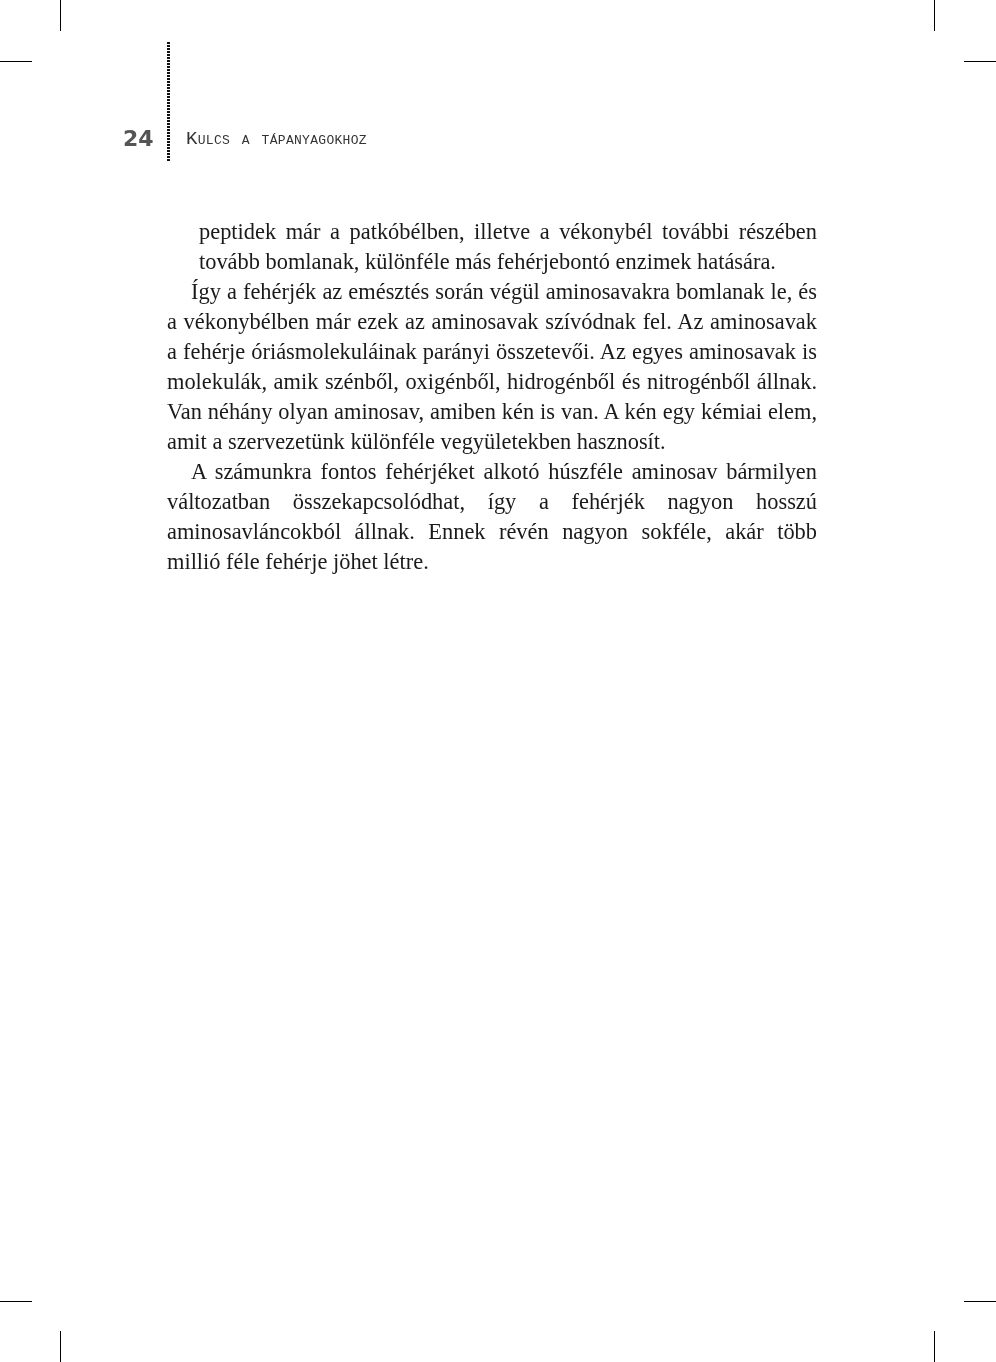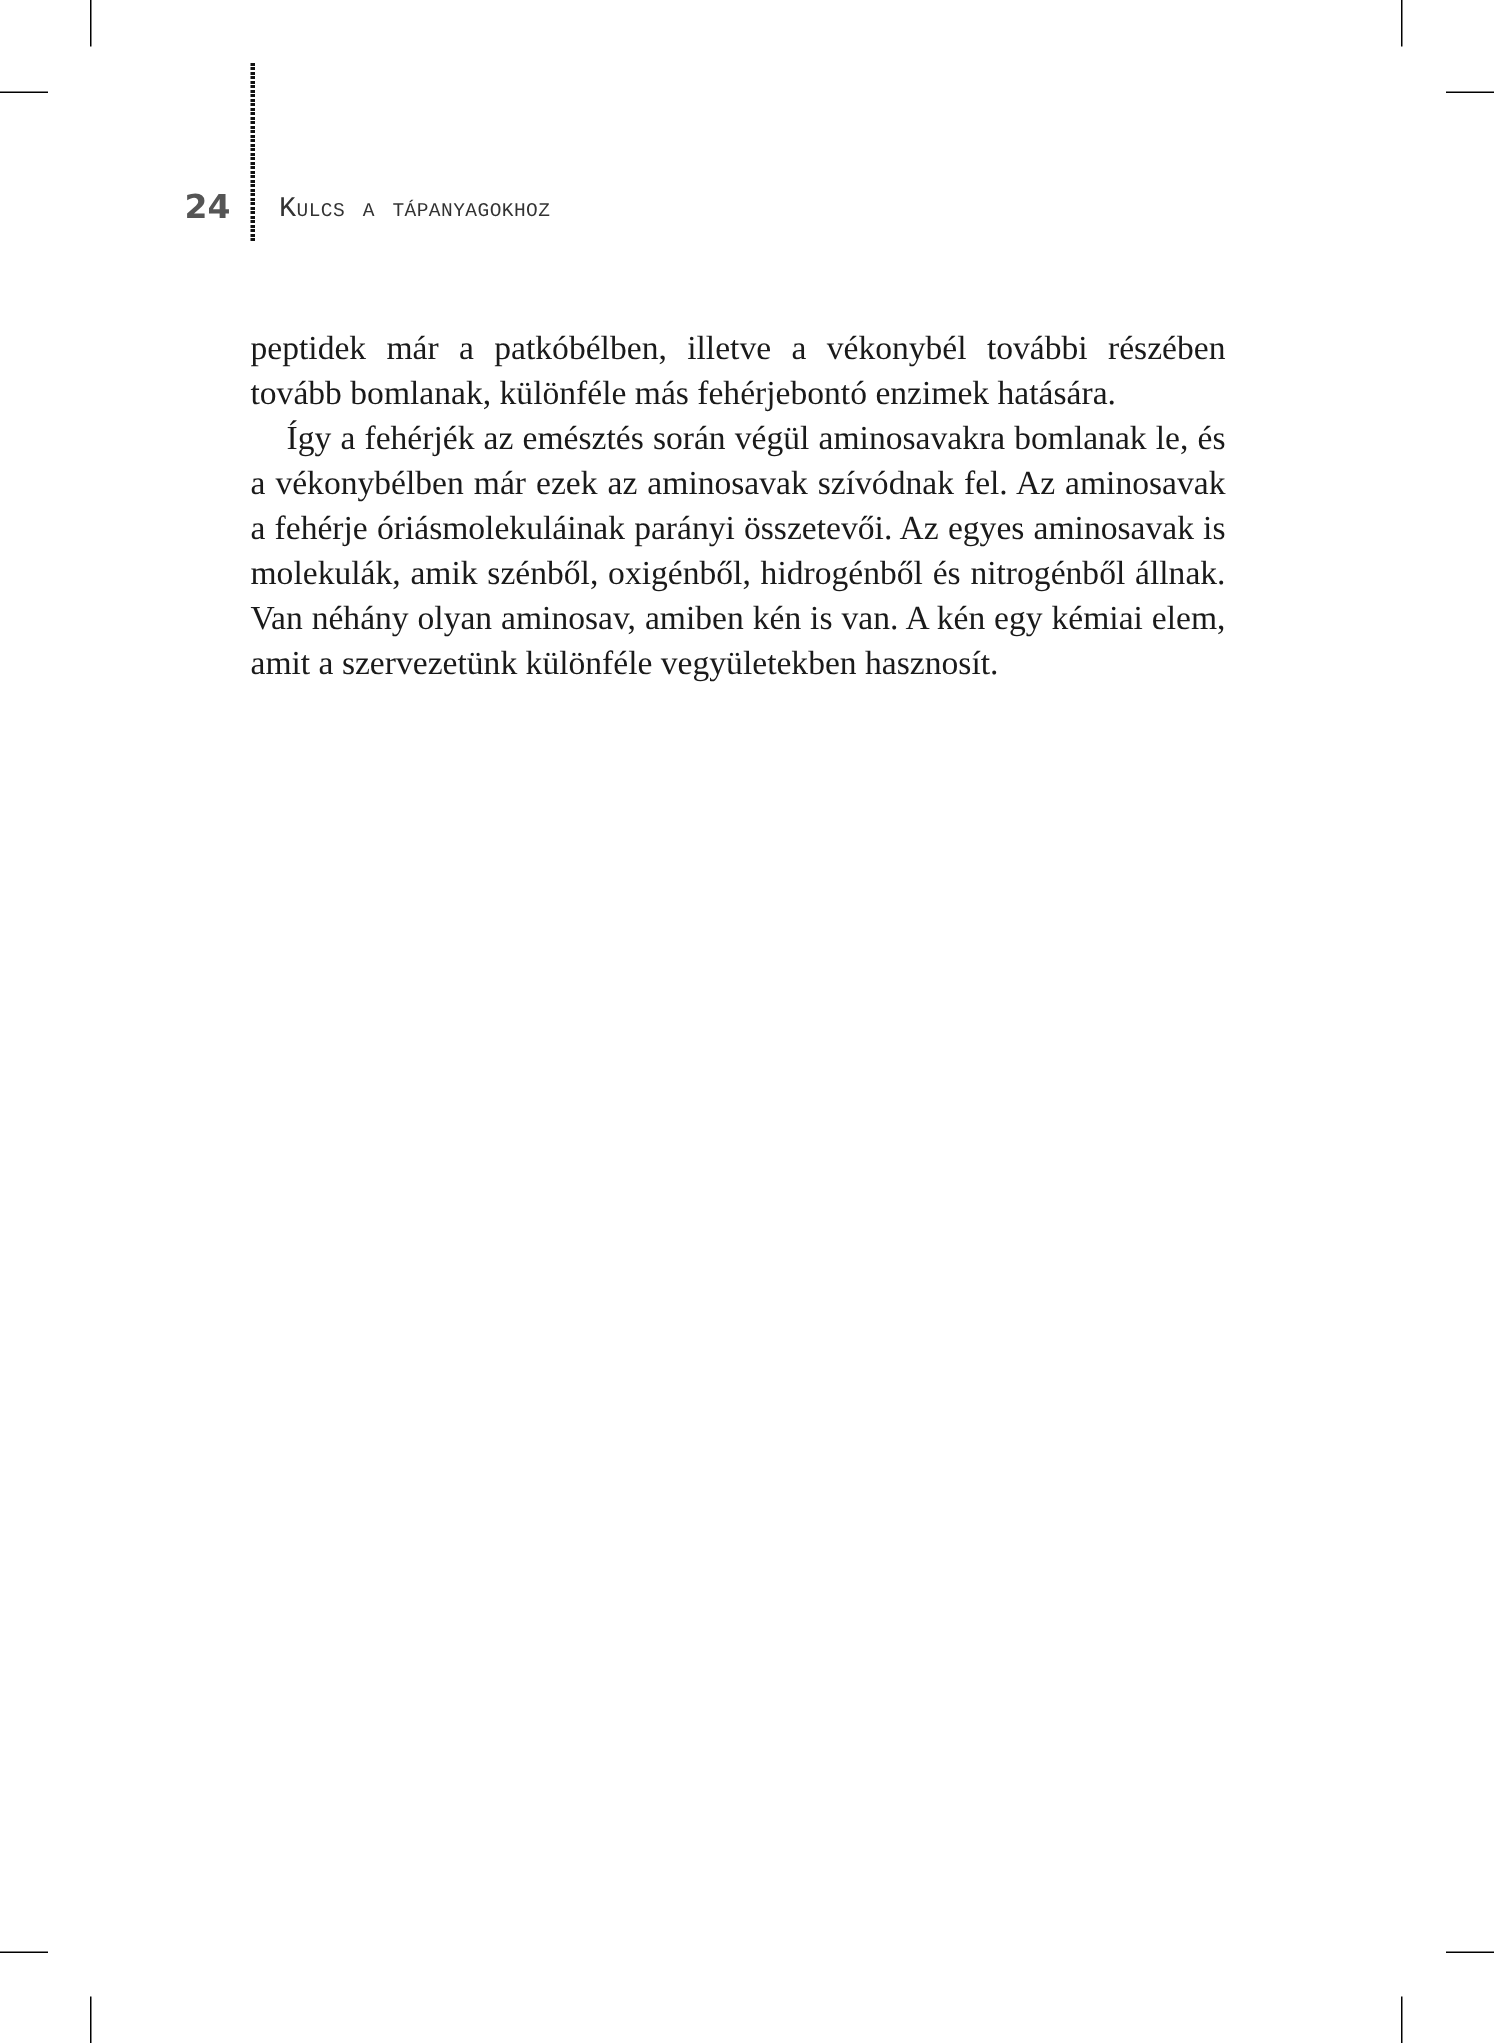--- a/index.html
+++ b/index.html
@@ -20,34 +20,35 @@
     position: absolute; left: 186px; top: 128px;
     font-family: Liberation Mono, monospace; font-size: 19px; color: #333;
     font-variant: small-caps; letter-spacing: 0.3px;
   }
   .body-text {
     position: absolute; left: 167px; top: 217px; width: 650px;
     font-family: "Liberation Serif", serif; font-size: 22.4px; line-height: 30px;
     color: #1a1a1a; text-align: justify; hyphens: manual;
   }
   .body-text p { margin: 0; text-indent: 24px; }
-  .body-text p.first { text-indent: 0; }
+  .body-text p.first { text-indent: 0; margin-left: 32px; }
 </style>
 </head>
 <body>
 
 <div class="crop v" style="left:60px; top:0;"></div>
 <div class="crop h" style="left:0; top:61px;"></div>
 <div class="crop v" style="left:934px; top:0;"></div>
 <div class="crop h" style="left:964px; top:61px;"></div>
 <div class="crop h" style="left:0; top:1301px;"></div>
 <div class="crop v" style="left:60px; top:1331px;"></div>
 <div class="crop h" style="left:964px; top:1301px;"></div>
 <div class="crop v" style="left:934px; top:1331px;"></div>
 
 <div class="dotted-rule"></div>
 <div class="page-num">24</div>
 <div class="running-head">Kulcs a tápanyagokhoz</div>
 
 <div class="body-text">
   <p class="first">peptidek már a patkóbélben, illetve a vékonybél további részében tovább bomlanak, különféle más fehérjebontó enzimek hatására.</p>
   <p>Így a fehérjék az emésztés során végül aminosavakra bomlanak le, és a vékonybélben már ezek az aminosavak szívódnak fel. Az aminosavak a fehérje óriásmolekuláinak parányi összetevői. Az egyes aminosavak is molekulák, amik szénből, oxigénből, hidrogénből és nitrogénből állnak. Van néhány olyan aminosav, amiben kén is van. A kén egy kémiai elem, amit a szervezetünk különféle vegyületekben hasznosít.</p>
+  <p>A számunkra fontos fehérjéket alkotó húszféle aminosav bármi­lyen változatban összekapcsolódhat, így a fehérjék nagyon hosszú aminosavláncokból állnak. Ennek révén nagyon sokféle, akár több millió féle fehérje jöhet létre.</p>
 </div>
 
 </body></html>

